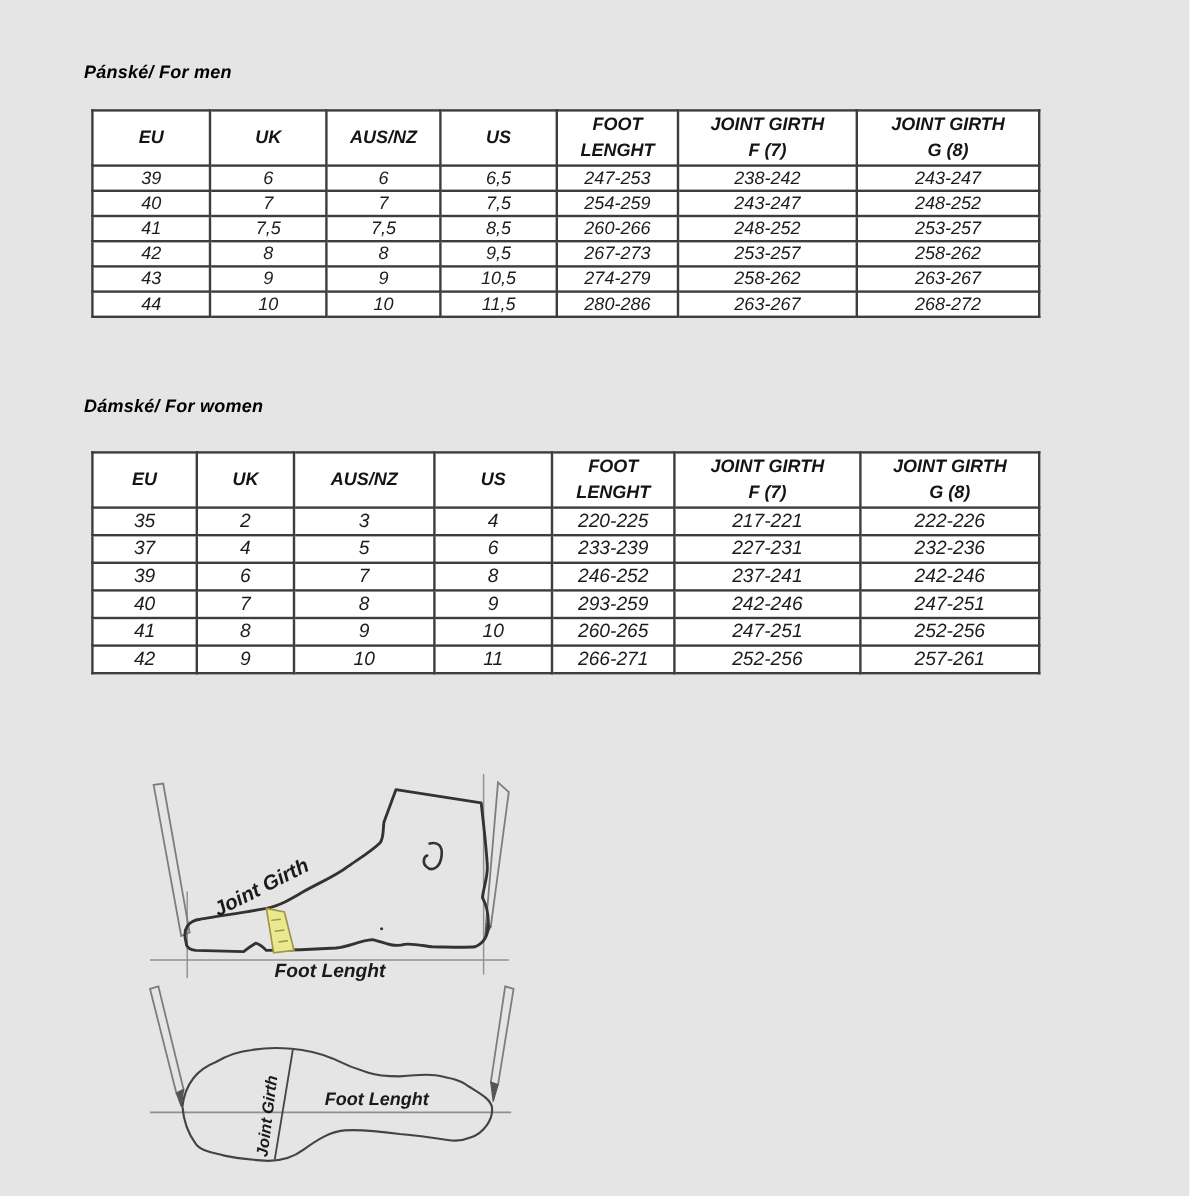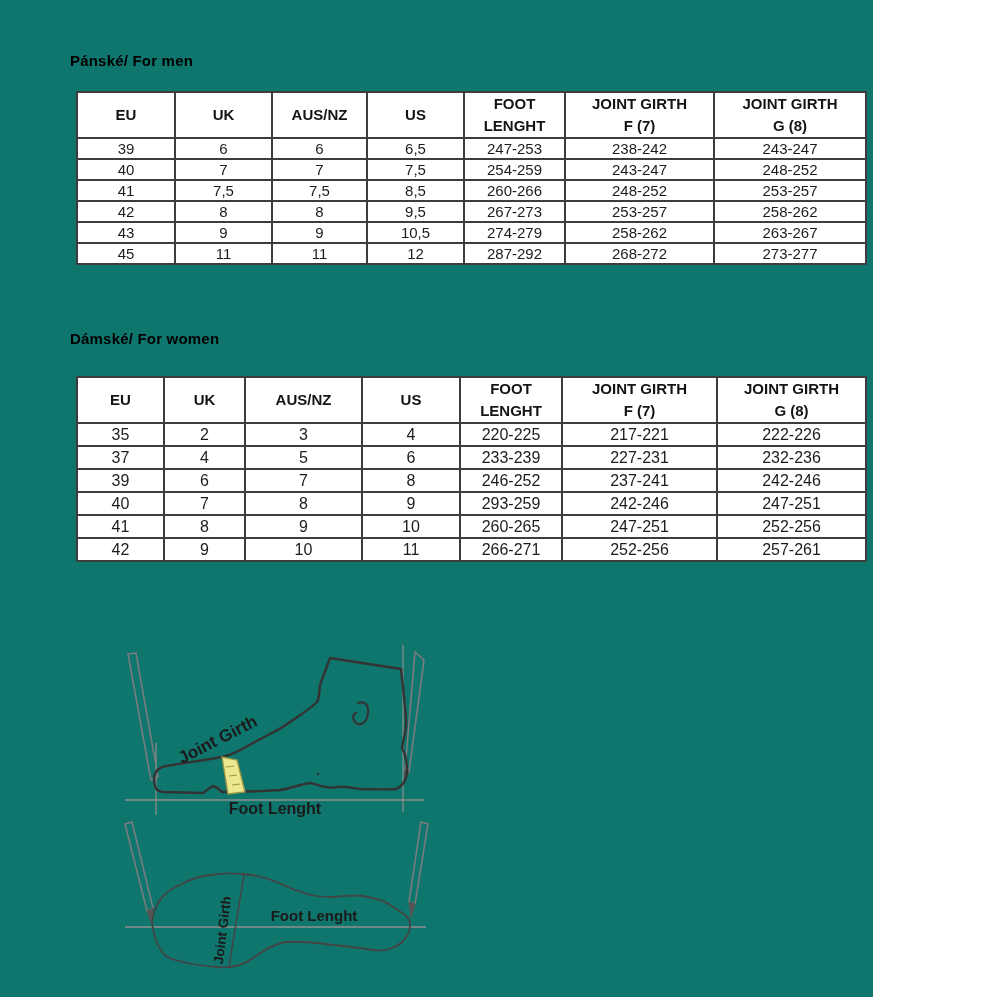--- a/index.html
+++ b/index.html
@@ -1,18 +1,18 @@
 <!DOCTYPE html>
 <html><head>
 <meta charset="utf-8">
 <style>
   html,body { margin:0; padding:0; background:#ffffff; }
   .page {
-    position:relative; width:873px; height:997px; background:#0f766e;
-    font-family:"Liberation Sans", sans-serif; color:#111; overflow:hidden;
+    position:relative; width:991px; height:997px; background:#e5e5e5;
+    font-family:"Liberation Sans", sans-serif; color:#111; overflow:hidden;font-style:italic;
   }
   .section-title {
     position:absolute; left:70px; font-size:15px; font-weight:bold; color:#000;
     letter-spacing:0.2px;
   }
   #men-title   { top:52px; }
   #women-title { top:330px; }
 
   table.size-table {
     position:absolute; left:76px; width:789px;
@@ -104,27 +104,27 @@
         <tr>
           <td>43</td>
           <td>9</td>
           <td>9</td>
           <td>10,5</td>
           <td>274-279</td>
           <td>258-262</td>
           <td>263-267</td>
         </tr>
         <tr>
-          <td>45</td>
-          <td>11</td>
-          <td>11</td>
-          <td>12</td>
-          <td>287-292</td>
+          <td>44</td>
+          <td>10</td>
+          <td>10</td>
+          <td>11,5</td>
+          <td>280-286</td>
+          <td>263-267</td>
           <td>268-272</td>
-          <td>273-277</td>
         </tr>
       </tbody>
   </table>
 
   <div class="section-title" id="women-title">Dámské/ For women</div>
 
   <table class="size-table" id="women-table">
     <colgroup>
       <col style="width:87px">
         <col style="width:81px">

